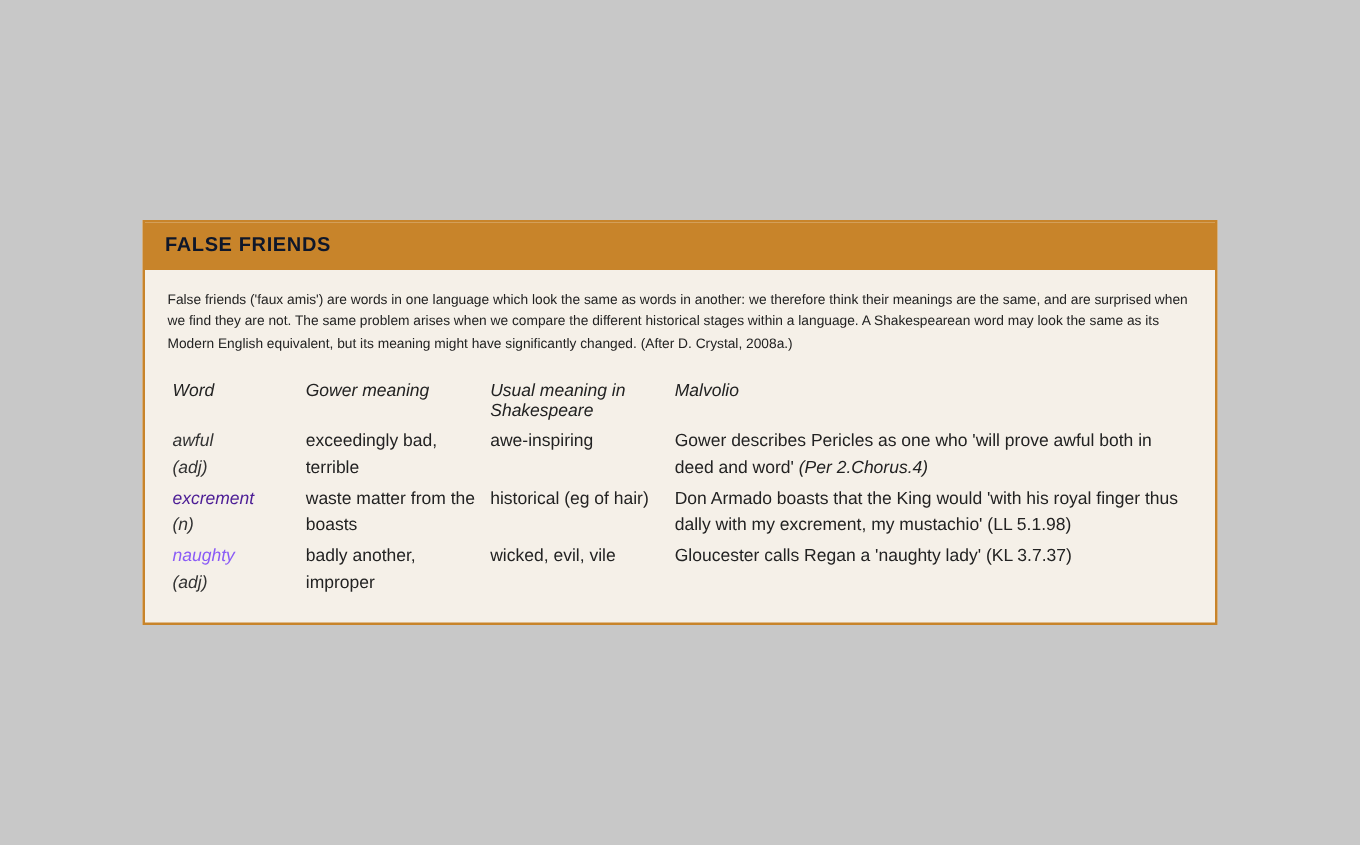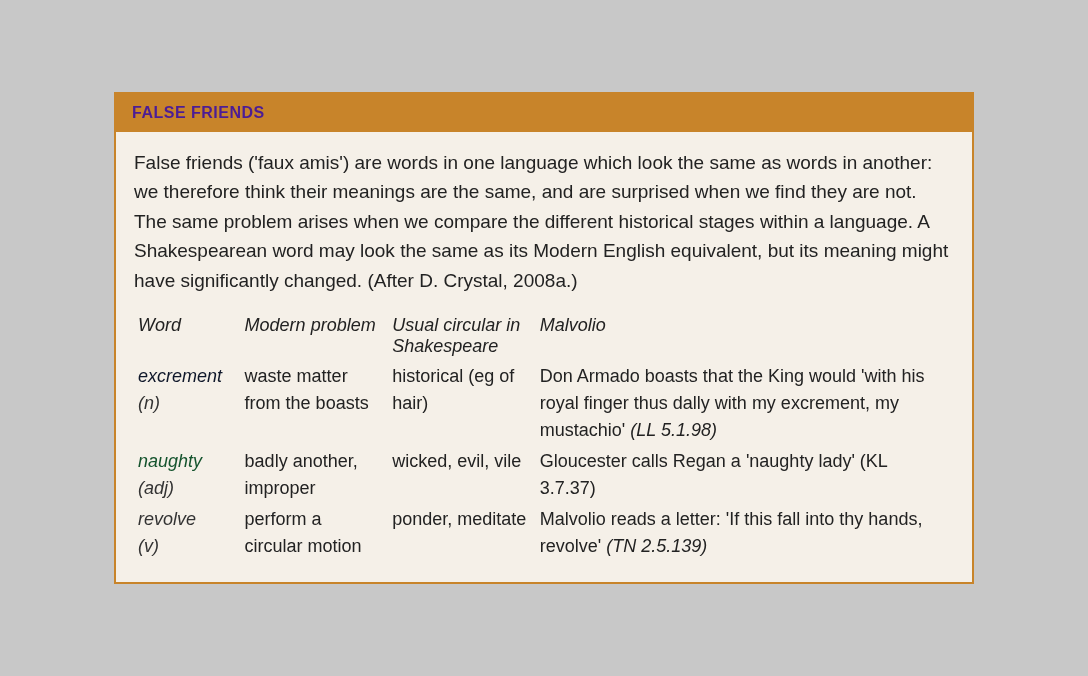--- a/index.html
+++ b/index.html
@@ -18,41 +18,41 @@
     .card {
       width: 860px;
       background: #f5f0e8;
       border: 2px solid #c8842a;
     }
     .card-header {
       background: #c8842a;
       padding: 10px 16px;
     }
     .card-header-title {
-      color: #4c1d95;
+      color: #0f172a;
       font-size: 16px;
       font-weight: bold;
       letter-spacing: 0.5px;
     }
     .card-body {
       padding: 16px 18px 20px 18px;
     }
     .intro-text {
-      font-size: 19px;
+      font-size: 11px;
       color: #222;
       line-height: 1.55;
       margin-bottom: 18px;
     }
     .table-container {
       width: 100%;
     }
     table {
       width: 100%;
       border-collapse: collapse;
-      font-size: 18px;
+      font-size: 14px;
       color: #222;
     }
     thead tr th {
       font-style: italic;
       font-weight: normal;
       text-align: left;
       vertical-align: top;
       padding: 2px 8px 4px 4px;
       border-bottom: none;
     }
@@ -76,46 +76,46 @@
   <div class="card-body">
     <p class="intro-text">False friends ('faux amis') are words in one language which look the same as words in another: we therefore think their meanings are the same, and are surprised when we find they are not. The same problem arises when we compare the different historical stages within a language. A Shakespearean word may look the same as its Modern English equivalent, but its meaning might have significantly changed. (After D. Crystal, 2008a.)</p>
     <div class="table-container">
       <table>
         <thead>
           <tr>
             <th class="col-word">
               <span>Word</span>
             </th>
             <th class="col-modern">
-              <span>Modern problem</span>
+              <span>Gower meaning</span>
             </th>
             <th class="col-usual">
-              <span>Usual circular in Shakespeare</span>
+              <span>Usual meaning in Shakespeare</span>
             </th>
             <th class="col-example">
               <span>Malvolio</span>
             </th>
           </tr>
         </thead>
         <tbody id="table-body">
+        <tr>
+              <td class="col-word"><span style="font-style: italic; color: rgb(51, 51, 51);">awful</span><br><span style="font-style: italic; color: rgb(51, 51, 51);">(adj)</span></td>
+              <td class="col-modern">exceedingly bad, terrible</td>
+              <td class="col-usual">awe-inspiring</td>
+              <td class="col-example">Gower describes Pericles as one who 'will prove awful both in deed and word' <span style="font-style: italic;">(Per 2.Chorus.4)</span></td>
+            </tr>
             <tr>
-              <td class="col-word"><span style="font-style: italic; color: #0f172a;">excrement</span><br><span style="font-style: italic; color: rgb(51, 51, 51);">(n)</span></td>
+              <td class="col-word"><span style="font-style: italic; color: #4c1d95;">excrement</span><br><span style="font-style: italic; color: rgb(51, 51, 51);">(n)</span></td>
               <td class="col-modern">waste matter from the boasts</td>
               <td class="col-usual">historical (eg of hair)</td>
-              <td class="col-example">Don Armado boasts that the King would 'with his royal finger thus dally with my excrement, my mustachio' <span style="font-style: italic; margin-top: 12px;">(LL 5.1.98)</span></td>
+              <td class="col-example">Don Armado boasts that the King would 'with his royal finger thus dally with my excrement, my mustachio' <span style=" margin-top: 12px;">(LL 5.1.98)</span></td>
             </tr>
             <tr>
-              <td class="col-word"><span style="font-style: italic; color: #14532d;">naughty</span><br><span style="font-style: italic; color: rgb(51, 51, 51);">(adj)</span></td>
+              <td class="col-word"><span style="font-style: italic; color: #8b5cf6;">naughty</span><br><span style="font-style: italic; color: rgb(51, 51, 51);">(adj)</span></td>
               <td class="col-modern">badly another, improper</td>
               <td class="col-usual">wicked, evil, vile</td>
               <td class="col-example">Gloucester calls Regan a 'naughty lady' <span style="">(KL 3.7.37)</span></td>
-            </tr>
-            <tr>
-              <td class="col-word"><span style="font-style: italic; color: rgb(51, 51, 51);">revolve</span><br><span style="font-style: italic; color: rgb(51, 51, 51);">(v)</span></td>
-              <td class="col-modern">perform a circular motion</td>
-              <td class="col-usual">ponder, meditate</td>
-              <td class="col-example">Malvolio reads a letter: 'If this fall into thy hands, revolve' <span style="font-style: italic;">(TN 2.5.139)</span></td>
             </tr>
           </tbody>
       </table>
     </div>
   </div>
 </div>
 
 </body></html>

